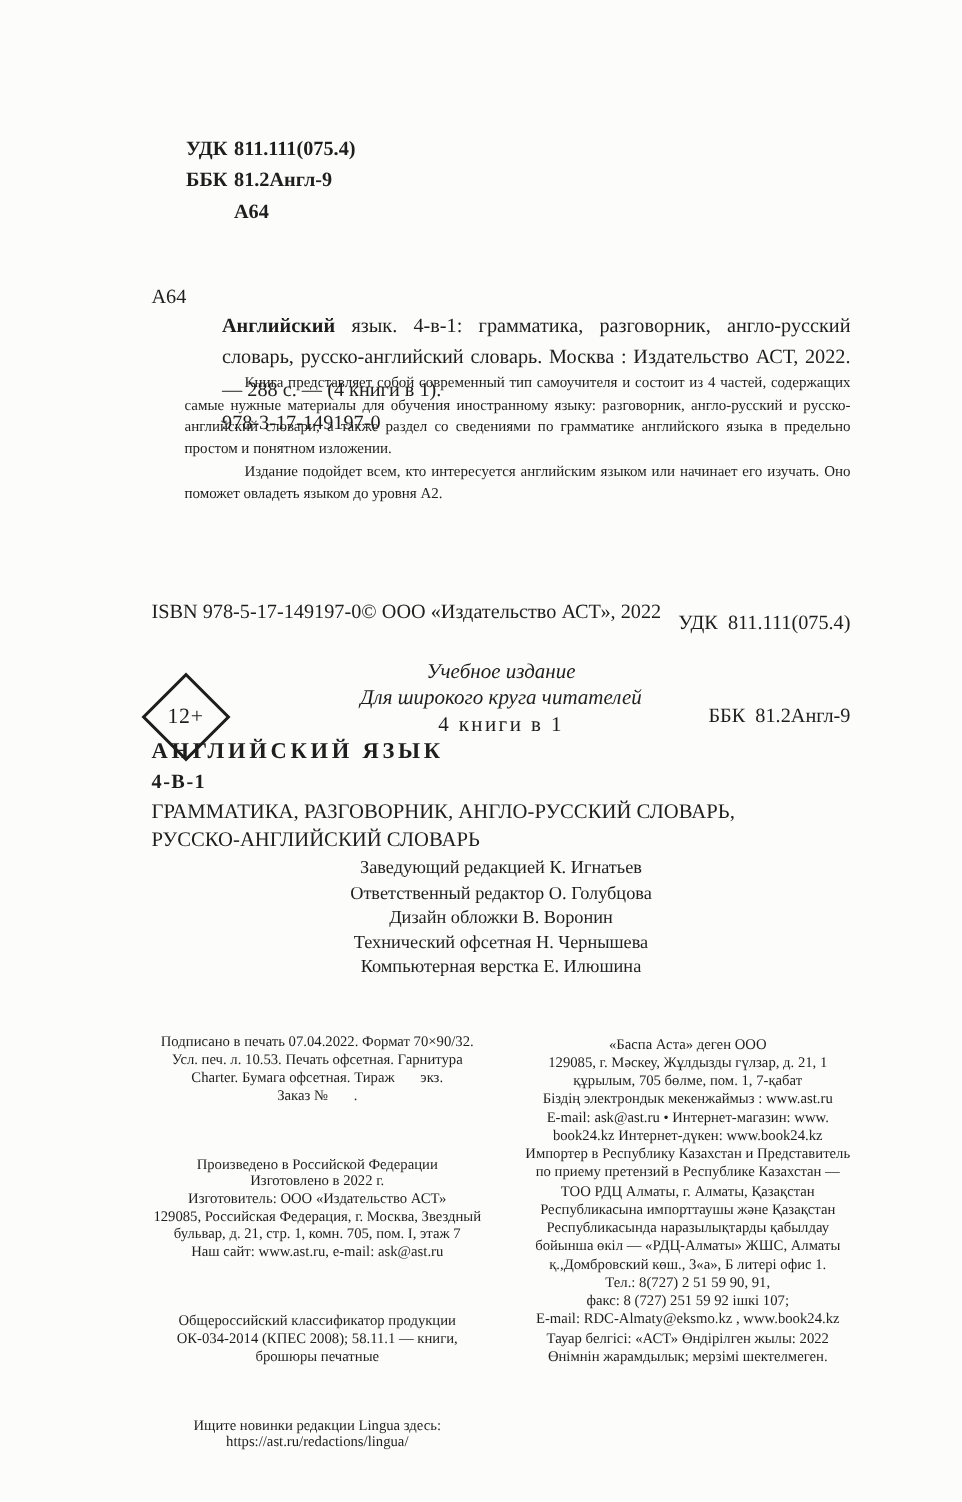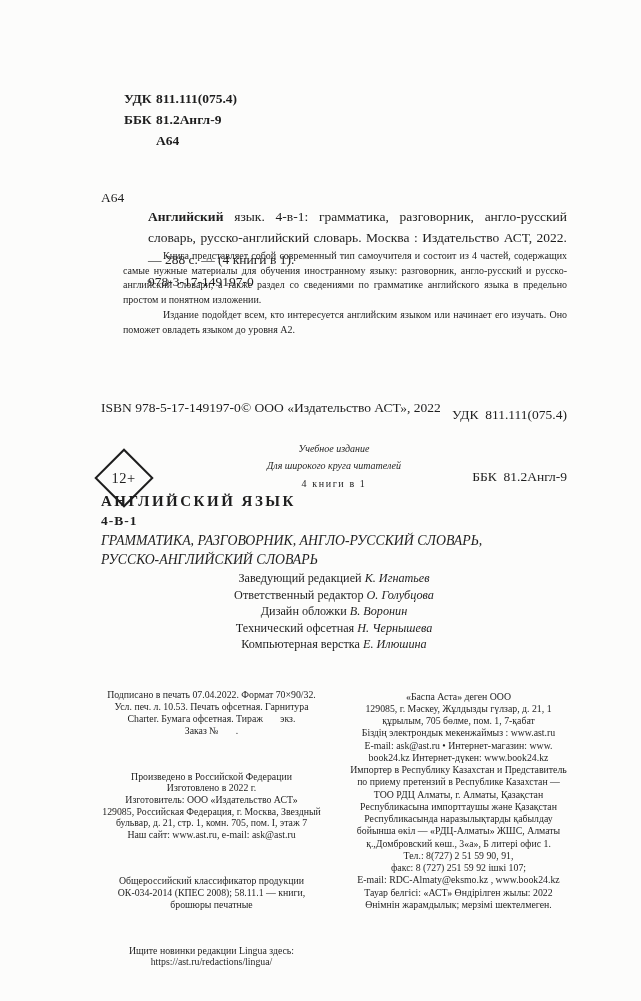--- a/index.html
+++ b/index.html
@@ -38,21 +38,21 @@
     font-size: 13.5px; line-height: 20.6px; text-align: right; white-space: pre;
   }
   
   .isbn-row {
     position: absolute; left: 101px; right: 74px; top: 400px;
     display: flex; justify-content: flex-start; font-size: 13.5px;
   }
   
   .edition {
     position: absolute; left: 101px; top: 440px; width: 466px;
-    text-align: center; font-size: 10px; line-height: 17.3px;
+    text-align: center; font-size: 14px; line-height: 17.3px;
   }
   .edition .it { font-style: italic; }
   .edition .series { font-style: normal; letter-spacing: 1.6px; }
   
   .diamond {
     position: absolute; left: 103px; top: 457px;
     width: 38px; height: 38px;
     border: 2.5px solid #1e1e1e;
     transform: rotate(45deg);
     display: flex; align-items: center; justify-content: center;
@@ -61,27 +61,27 @@
   .diamond span {
     transform: rotate(-45deg);
     font-size: 14.5px; letter-spacing: 0.5px;
   }
   
   .title-block {
     position: absolute; left: 101px; top: 491px; width: 466px;
   }
   .title-main { font-size: 15px; font-weight: bold; letter-spacing: 2.5px; line-height: 20px; }
   .title-format { font-size: 13.5px; font-weight: bold; letter-spacing: 1px; line-height: 20px; }
-  .title-sub { font-size: 13.8px; line-height: 19px; font-style: italic; }
+  .title-sub { font-size: 13.8px; line-height: 19px; }
   
   .credits {
     position: absolute; left: 101px; top: 570px; width: 466px;
     text-align: center; font-size: 12.2px; line-height: 16.6px;
   }
-  .credits .name { font-style: italic; }
+  .credits .name { }
   
   .imprint-left {
     position: absolute; left: 95px; top: 666px; width: 233px;
     font-size: 9.8px; line-height: 11.7px; text-align: center; white-space: pre-wrap;
   }
   .imprint-left div { margin-bottom: 11px; }
   .imprint-right {
     position: absolute; left: 337px; top: 666px; width: 243px;
     font-size: 9.8px; line-height: 12.25px; text-align: center; white-space: pre-wrap;
   }

